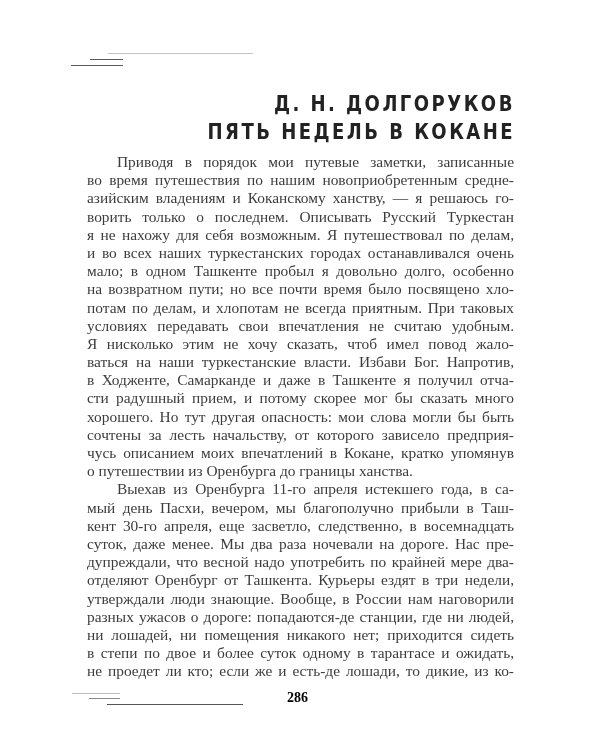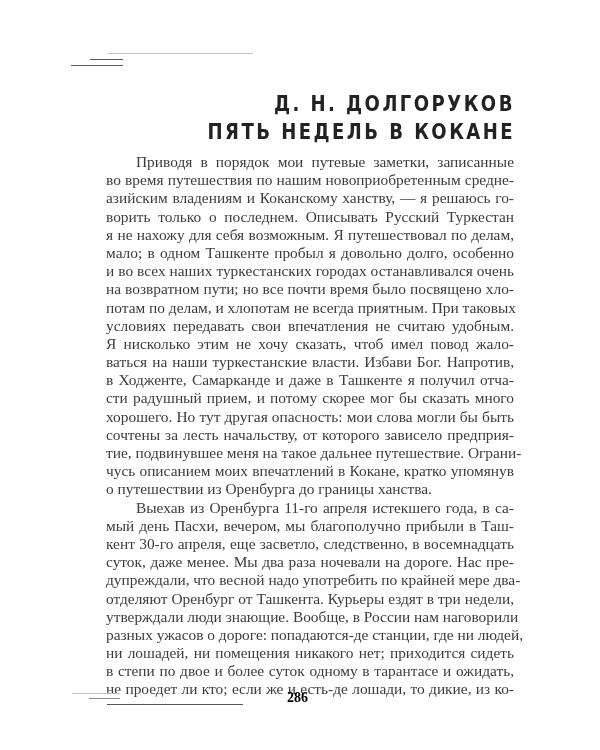--- a/index.html
+++ b/index.html
@@ -6,53 +6,52 @@
     body { width: 600px; height: 750px; position: relative; overflow: hidden;
            font-family: "Liberation Serif", "DejaVu Serif", serif; color: #3a3a3a; }
     .rule { position: absolute; height: 1px; }
     .title { position: absolute; right: 85px; text-align: right;
              font-family: "DejaVu Sans", "Liberation Sans", sans-serif;
              font-weight: bold; font-size: 22px; letter-spacing: 3px;
              color: #222; transform: scaleX(0.82); transform-origin: right center;
              line-height: 28px; white-space: nowrap; }
     .body-text { position: absolute; left: 87px; top: 153px; width: 427px;
                  font-size: 15.4px; line-height: 18.2px; color: #3c3c3c; }
-    .line { display: block; text-align: justify; text-align-last: justify; white-space: nowrap; height: 18.2px; margin-left: 19px; }
+    .line { display: block; text-align: justify; text-align-last: justify; white-space: nowrap; height: 18.2px; }
     .line.last { text-align-last: left; }
     .line.indent { padding-left: 30px; }
     .page-num { position: absolute; left: 287px; top: 690px; font-weight: bold; font-size: 14px; color: #000000; }
   </style>
 </head>
 <body>
 
 <div class="rule" style="left:108px; top:53px; width:145px; background:#c4c4c4;"></div>
 <div class="rule" style="left:90px; top:59px; width:33px; background:#5a5a5a;"></div>
 <div class="rule" style="left:71px; top:65px; width:52px; background:#5a5a5a;"></div>
 
 <div class="title" style="top:90px;">Д. Н. ДОЛГОРУКОВ</div>
 <div class="title" style="top:118px;">ПЯТЬ НЕДЕЛЬ В КОКАНЕ</div>
 
 <div class="body-text">
   <span class="line indent">Приводя в порядок мои путевые заметки, записанные</span>
   <span class="line">во время путешествия по нашим новоприобретенным средне-</span>
   <span class="line">азийским владениям и Коканскому ханству, — я решаюсь го-</span>
   <span class="line">ворить только о последнем. Описывать Русский Туркестан</span>
   <span class="line">я не нахожу для себя возможным. Я путешествовал по делам,</span>
+  <span class="line">и во всех наших туркестанских городах останавливался очень</span>
   <span class="line">мало; в одном Ташкенте пробыл я довольно долго, особенно</span>
-  <span class="line">и во всех наших туркестанских городах останавливался очень</span>
   <span class="line">на возвратном пути; но все почти время было посвящено хло-</span>
   <span class="line">потам по делам, и хлопотам не всегда приятным. При таковых</span>
   <span class="line">условиях передавать свои впечатления не считаю удобным.</span>
   <span class="line">Я нисколько этим не хочу сказать, чтоб имел повод жало-</span>
   <span class="line">ваться на наши туркестанские власти. Избави Бог. Напротив,</span>
   <span class="line">в Ходженте, Самарканде и даже в Ташкенте я получил отча-</span>
   <span class="line">сти радушный прием, и потому скорее мог бы сказать много</span>
   <span class="line">хорошего. Но тут другая опасность: мои слова могли бы быть</span>
   <span class="line">сочтены за лесть начальству, от которого зависело предприя-</span>
-  <span class="line">тие, подвинувшее меня на такое дальнее путешествие. Ограни-</span>
   <span class="line">чусь описанием моих впечатлений в Кокане, кратко упомянув</span>
   <span class="line last">о путешествии из Оренбурга до границы ханства.</span>
   <span class="line indent">Выехав из Оренбурга 11-го апреля истекшего года, в са-</span>
   <span class="line">мый день Пасхи, вечером, мы благополучно прибыли в Таш-</span>
   <span class="line">кент 30-го апреля, еще засветло, следственно, в восемнадцать</span>
   <span class="line">суток, даже менее. Мы два раза ночевали на дороге. Нас пре-</span>
   <span class="line">дупреждали, что весной надо употребить по крайней мере два-</span>
   <span class="line">отделяют Оренбург от Ташкента. Курьеры ездят в три недели,</span>
   <span class="line">утверждали люди знающие. Вообще, в России нам наговорили</span>
   <span class="line">разных ужасов о дороге: попадаются-де станции, где ни людей,</span>

